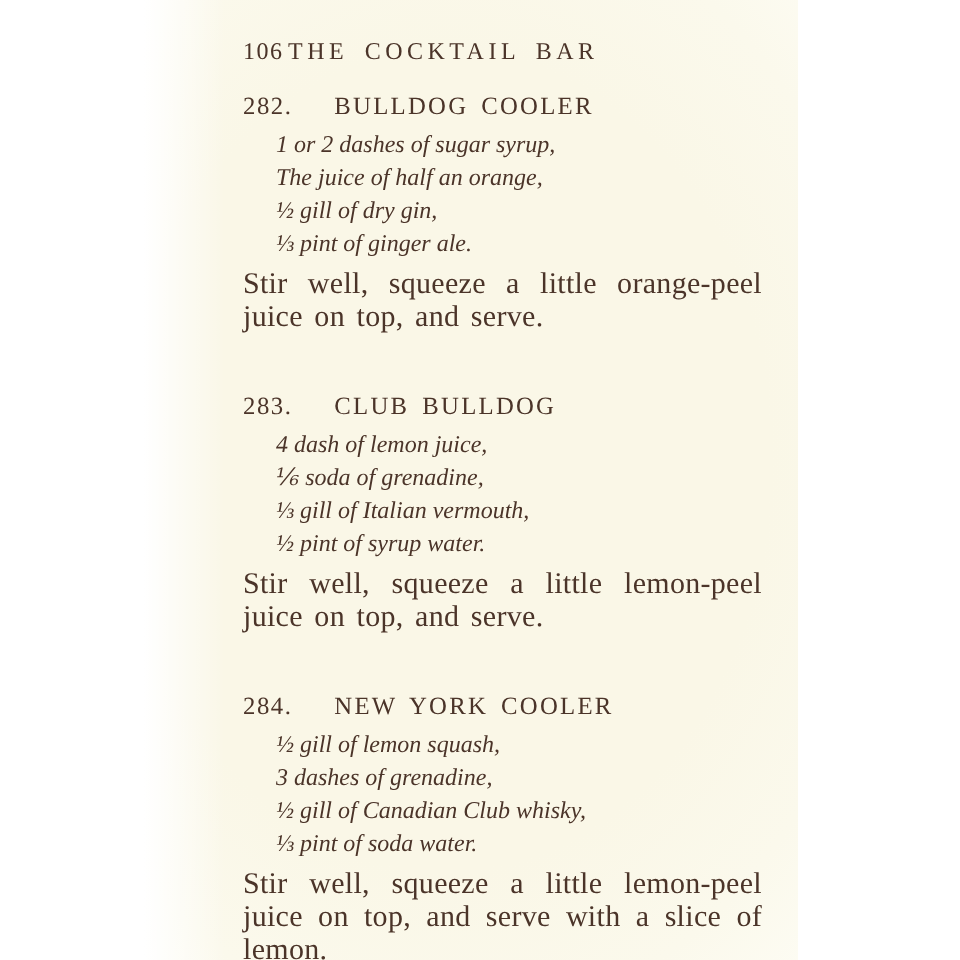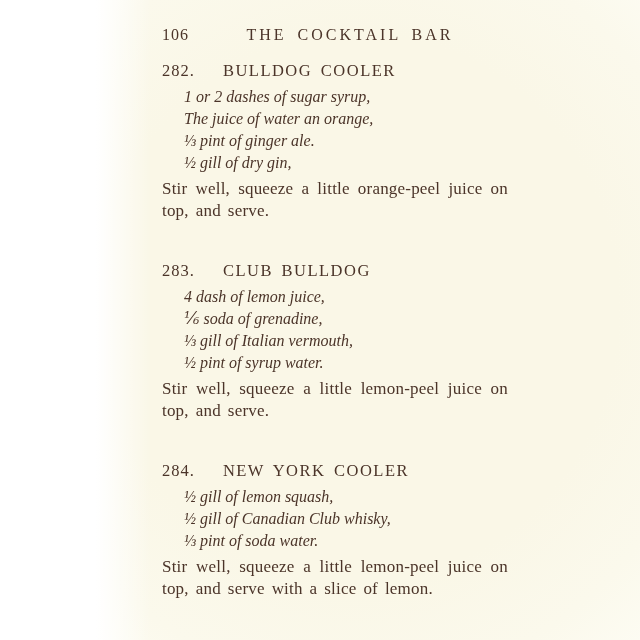--- a/index.html
+++ b/index.html
@@ -7,21 +7,21 @@
     padding: 0;
   }
   body {
     width: 640px;
     height: 640px;
     background: #ffffff;
     font-family: "Liberation Serif", "DejaVu Serif", serif;
   }
   .photo {
     position: relative;
-    width: 640px;
+    width: 532px;
     height: 640px;
     overflow: hidden;
     background:
       linear-gradient(90deg, #ffffff 0px, #ffffff 96px, rgba(255,255,255,0) 150px),
       radial-gradient(ellipse 78% 82% at 56% 48%,
         var(--page, #faf7e7) 52%,
         #fbf9ec 72%,
         #fdfcf3 86%,
         #ffffff 100%);
   }
@@ -38,21 +38,21 @@
     margin-bottom: 8px;
   }
   .pagenum {
     position: absolute;
     left: 0;
     top: 0;
     font-size: 16px;
     letter-spacing: 1px;
   }
   .runtitle {
-    text-align: center;
+    text-align: left;
     font-size: 16px;
     letter-spacing: 3px;
     word-spacing: 4px;
     padding-left: 30px;
   }
   .recipe { margin-top: 12px; }
   .recipe + .recipe { margin-top: 38px; }
   .recipe-heading {
     font-size: 16.5px;
     line-height: 22px;
@@ -67,21 +67,21 @@
   .ingredients {
     list-style: none;
     margin: 4px 0 4px 0;
     padding: 0 0 0 22px;
     font-style: italic;
     font-size: 16px;
     line-height: 22px;
   }
   .instructions {
     margin: 2px 0 0 0;
-    font-size: 17px;
+    font-size: 20px;
     line-height: 22px;
     text-align: justify;
     word-spacing: 2.5px;
     letter-spacing: 0.2px;
   }
 </style>
 </head>
 <body>
 
 <div class="photo">
@@ -91,23 +91,23 @@
       <span class="pagenum">106</span>
       <div class="runtitle">THE COCKTAIL BAR</div>
     </div>
 
     <div class="recipe">
       <div class="recipe-heading">
         <span class="recipe-num">282.</span><span>BULLDOG COOLER</span>
       </div>
       <ul class="ingredients">
         <li>1 or 2 dashes of sugar syrup,</li>
-        <li>The juice of water an orange,</li>
+        <li>The juice of half an orange,</li>
+        <li>½ gill of dry gin,</li>
         <li>⅓ pint of ginger ale.</li>
-        <li>½ gill of dry gin,</li>
       </ul>
       <p class="instructions">Stir well, squeeze a little orange-peel juice on top, and serve.</p>
     </div>
 
     <div class="recipe">
       <div class="recipe-heading">
         <span class="recipe-num">283.</span><span>CLUB BULLDOG</span>
       </div>
       <ul class="ingredients">
         <li>4 dash of lemon juice,</li>
@@ -117,20 +117,21 @@
       </ul>
       <p class="instructions">Stir well, squeeze a little lemon-peel juice on top, and serve.</p>
     </div>
 
     <div class="recipe">
       <div class="recipe-heading">
         <span class="recipe-num">284.</span><span>NEW YORK COOLER</span>
       </div>
       <ul class="ingredients">
         <li>½ gill of lemon squash,</li>
+        <li>3 dashes of grenadine,</li>
         <li>½ gill of Canadian Club whisky,</li>
         <li>⅓ pint of soda water.</li>
       </ul>
       <p class="instructions">Stir well, squeeze a little lemon-peel juice on top, and serve with a slice of lemon.</p>
     </div>
 
   </div>
 </div>
 
 </body></html>

